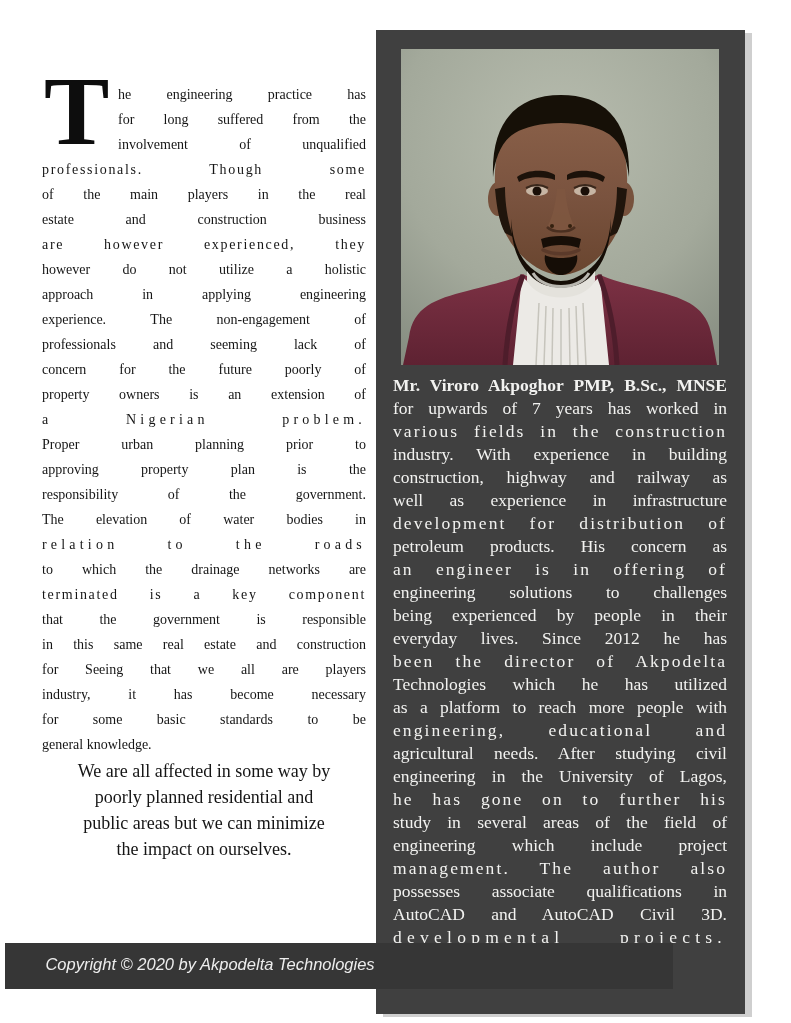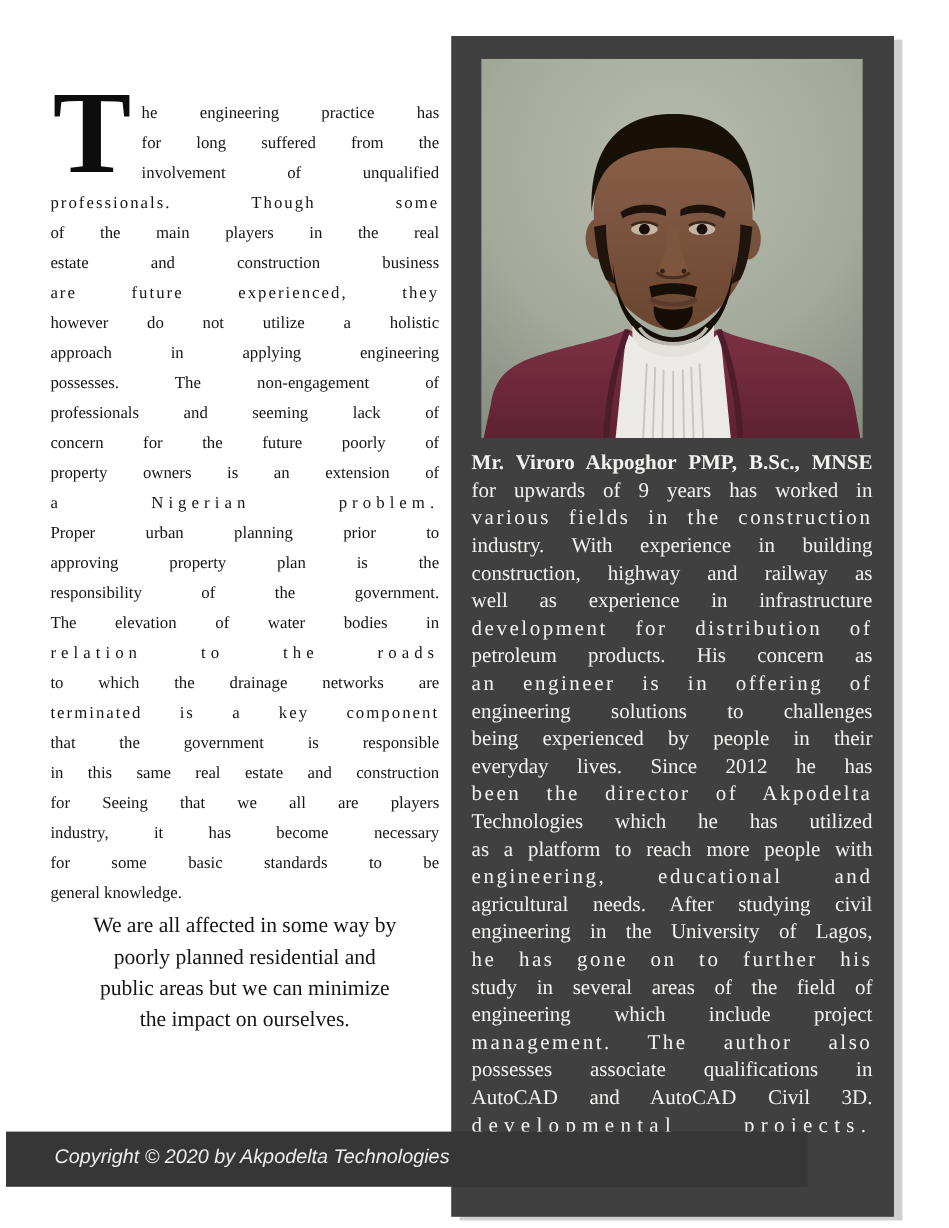--- a/index.html
+++ b/index.html
@@ -42,24 +42,24 @@
 
 <div class="dropcap">T</div>
 
 <div class="article-col">
     <div class="tline indent">he engineering practice has</div>
     <div class="tline indent">for long suffered from the</div>
     <div class="tline indent">involvement of unqualified</div>
     <div class="tline sp1">professionals. Though some</div>
     <div class="tline">of the main players in the real</div>
     <div class="tline">estate and construction business</div>
-    <div class="tline sp1">are future experienced, they</div>
+    <div class="tline sp1">are however experienced, they</div>
     <div class="tline">however do not utilize a holistic</div>
     <div class="tline">approach in applying engineering</div>
-    <div class="tline">possesses. The non-engagement of</div>
+    <div class="tline">experience. The non-engagement of</div>
     <div class="tline">professionals and seeming lack of</div>
     <div class="tline">concern for the future poorly of</div>
     <div class="tline">property owners is an extension of</div>
     <div class="tline sp2">a Nigerian problem.</div>
     <div class="tline">Proper urban planning prior to</div>
     <div class="tline">approving property plan is the</div>
     <div class="tline">responsibility of the government.</div>
     <div class="tline">The elevation of water bodies in</div>
     <div class="tline sp2">relation to the roads</div>
     <div class="tline">to which the drainage networks are</div>
@@ -145,21 +145,21 @@
       </g>
       <path d="M126,222 C138,244 182,244 194,222 L194,232 C182,254 138,254 126,232 Z" fill="#e4e2dc"></path>
       <path d="M132,224 C142,242 178,242 188,224" stroke="#b9b7b0" stroke-width="3" fill="none"></path>
       <path d="M122,226 C112,252 106,282 104,316" stroke="#4e1d2b" stroke-width="5" fill="none"></path>
       <path d="M198,226 C208,252 214,282 216,316" stroke="#4e1d2b" stroke-width="5" fill="none"></path>
     </g>
   </svg>
 
   <div class="bio">
       <div class="tline bold">Mr. Viroro Akpoghor PMP, B.Sc., MNSE</div>
-      <div class="tline">for upwards of 9 years has worked in</div>
+      <div class="tline">for upwards of 7 years has worked in</div>
       <div class="tline sp1">various fields in the construction</div>
       <div class="tline">industry. With experience in building</div>
       <div class="tline">construction, highway and railway as</div>
       <div class="tline">well as experience in infrastructure</div>
       <div class="tline sp1">development for distribution of</div>
       <div class="tline">petroleum products. His concern as</div>
       <div class="tline sp1">an engineer is in offering of</div>
       <div class="tline">engineering solutions to challenges</div>
       <div class="tline">being experienced by people in their</div>
       <div class="tline">everyday lives. Since 2012 he has</div>

